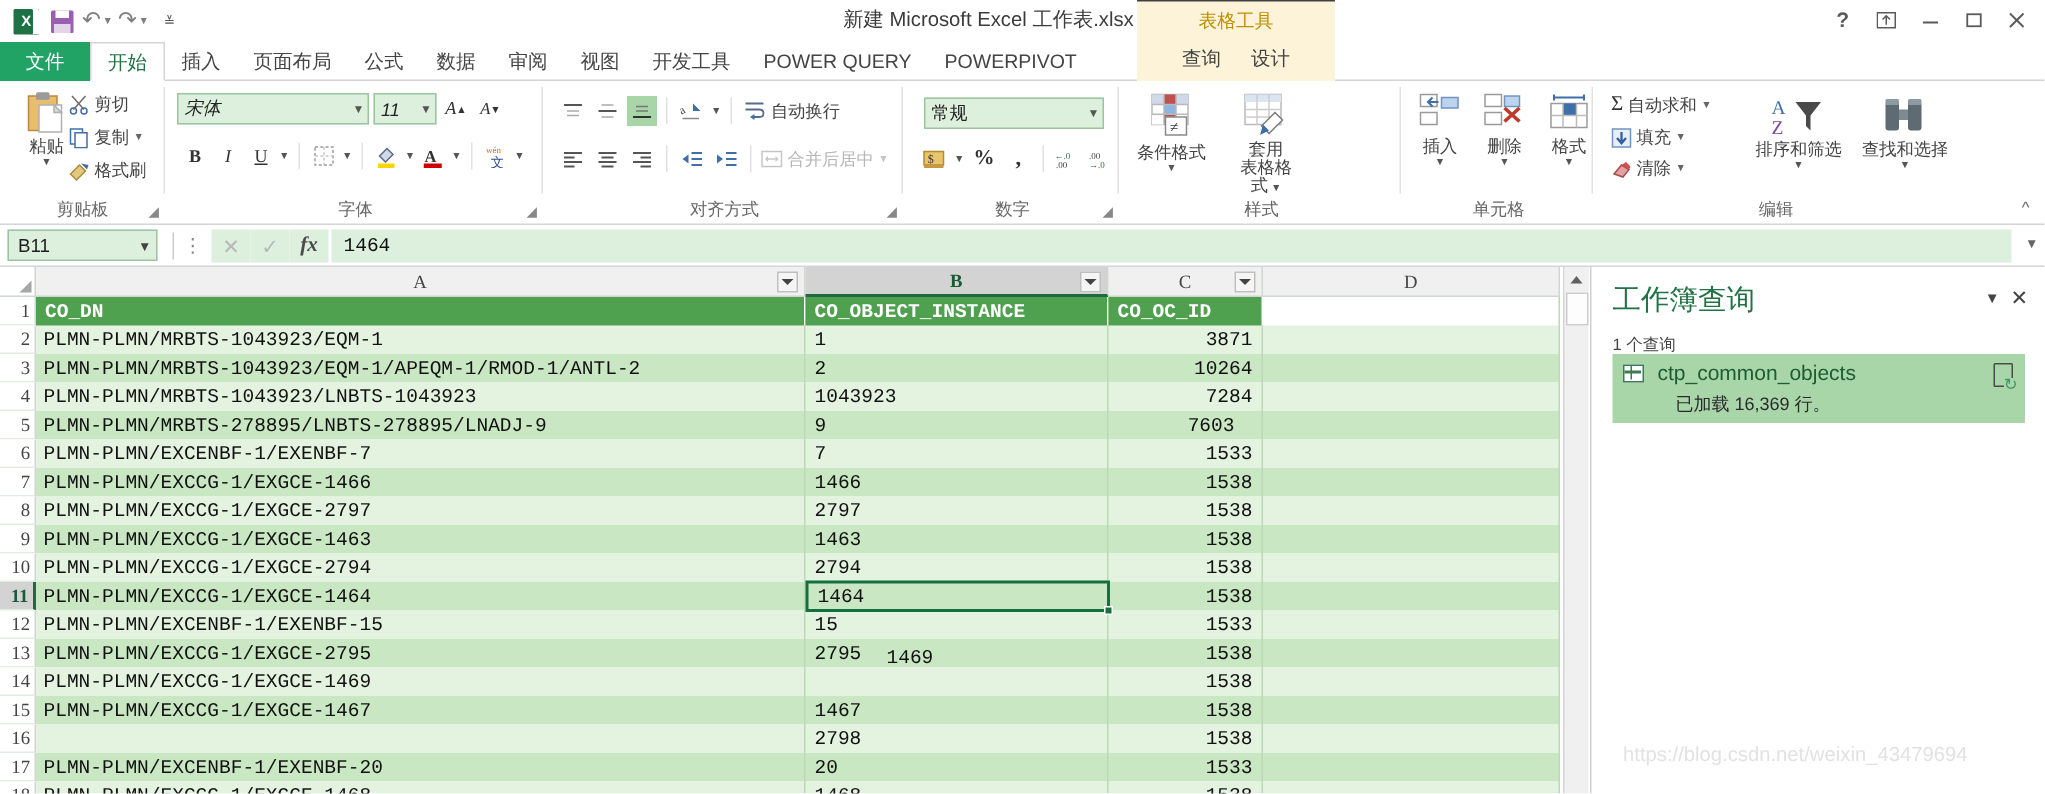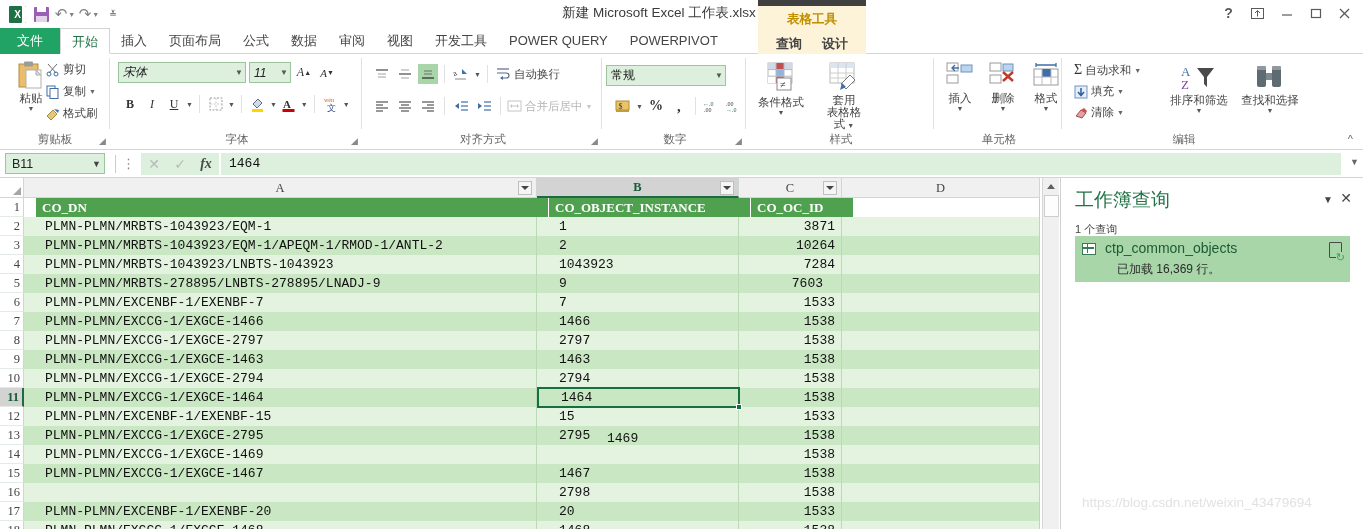--- a/index.html
+++ b/index.html
@@ -53,22 +53,22 @@
   .tabs { position: absolute; left: 0; top: 0; display: flex; height: 26px; }
   .tab {
     height: 26px; line-height: 26px; padding: 0 11px; font-size: 13px;
     color: #444; white-space: nowrap;
   }
   .tab.file { background: #21a366; color: #fff; padding: 0 17px; font-size:13px; }
   .tab.active { background: #fff; color: #217346; border-left: 1px solid #d4d4d4;
                 border-right: 1px solid #d4d4d4; border-top: 1px solid #d4d4d4;
                 border-bottom: 1px solid #fff; position: relative; z-index: 3; }
   .ctx-group {
-    position: absolute; left: 758px; top: -28px; width: 108px; height: 54px;
-    background: #fdf3d9; border-top: 6px solid #404040; font-weight: bold;
+    position: absolute; left: 758px; top: -28px; width: 132px; height: 54px;
+    background: #fdf3d9; border-top: 1px solid #404040;
   }
   .ctx-title {
     text-align: center; font-size: 12.5px; color: #bf8f00; line-height: 24px; padding-top:1px;
   }
   .ctx-tabs { display: flex; justify-content: center; }
   .ctx-tabs .tab { padding: 0 10px; }
   .signin {
     position: absolute; right: 52px; top: 33px; font-size: 12.5px; color: #555;
     text-decoration: underline;
   }
@@ -167,39 +167,39 @@
                  border-bottom: 2px solid #1e6b41; line-height:19px; }
   .rowhead {
     position:absolute; left:0; width:24px; height:19px; background:#fff;
     border-right:1px solid #d0d7d0; border-bottom:1px solid #e4ebe4;
     font-family:"Liberation Serif", serif; font-size:12.5px; color:#444;
     text-align:right; padding-right:3px; line-height:19px;
   }
   .rowhead.sel { background:#d3d3d3; color:#165c34; font-weight:bold; border-right:2px solid #1e6b41; }
   .tbl-header-cell {
     position:absolute; height:19px; background:#4fa04f; color:#fff;
-    font-family:Liberation Serif, serif; font-size:13px; font-weight:bold;
+    font-family:Liberation Mono, monospace; font-size:13px; font-weight:bold;
     line-height:19px; padding-left:6px; border-right:1px solid #ffffff;
-    white-space:nowrap; overflow:hidden;margin-left:12px;
+    white-space:nowrap; overflow:hidden;
   }
   .filter-btn {
     position:absolute; top:3px; width:14px; height:14px; background:#f5f5f5;
     border:1px solid #bfbfbf; display:flex; align-items:center; justify-content:center;
   }
   .filter-btn::after {
     content:""; border-left:4px solid transparent; border-right:4px solid transparent;
     border-top:4px solid #444;
   }
   .cell {
     position:absolute; height:19px; line-height:19px;
     font-family:"Liberation Mono", monospace; font-size:13px; color:#111;
     white-space:nowrap; overflow:hidden;
   }
   .cell.num { text-align:right; padding-right:5px; }
-  .cell.txt { padding-left:21px; }
+  .cell.txt { padding-left:5px; }
   .rowbg { position:absolute; height:19px; }
   .rowbg.odd  { background:#e4f2e0; }
   .rowbg.even { background:#c9e7c2; }
   .vsep { position:absolute; width:1px; background:#bcd9b6; }
 
   .selbox {
     position:absolute; border:2px solid #15703f; z-index: 6; pointer-events:none;
   }
   .selbox .handle {
     position:absolute; right:-4px; bottom:-4px; width:6px; height:6px; background:#15703f;
@@ -547,21 +547,21 @@
           <span>合并后居中</span>
           <span style="font-size:7px;color:#c6c6c6;">▼</span>
         </div>
       </div>
       <div class="glabel">对齐方式</div>
       <div class="dlg-launch">◢</div>
       <div class="gsep"></div>
     </div>
 
     <div class="rgroup" style="left:604px; width:142px;">
-      <div class="combo" style="position:absolute; left:2px; top:11px; width:120px;">
+      <div class="combo" style="position:absolute; left:12px; top:11px; width:120px;">
         <span class="cv">常规</span>
         <span class="cd">▼</span>
       </div>
       <div style="position:absolute; left:9px; top:42px; display:flex; align-items:center; gap:3px;">
         <div class="tbtn">
           <svg width="17" height="15" viewBox="0 0 17 15">
             <rect x="1" y="2" width="13" height="9" fill="#e8c46b" stroke="#b58c2e"></rect>
             <text x="3.5" y="9.5" font-size="8" fill="#3a3a3a" font-family="Liberation Serif, serif">$</text>
             <rect x="1" y="11" width="13" height="2" fill="#c59b3c"></rect>
           </svg>

